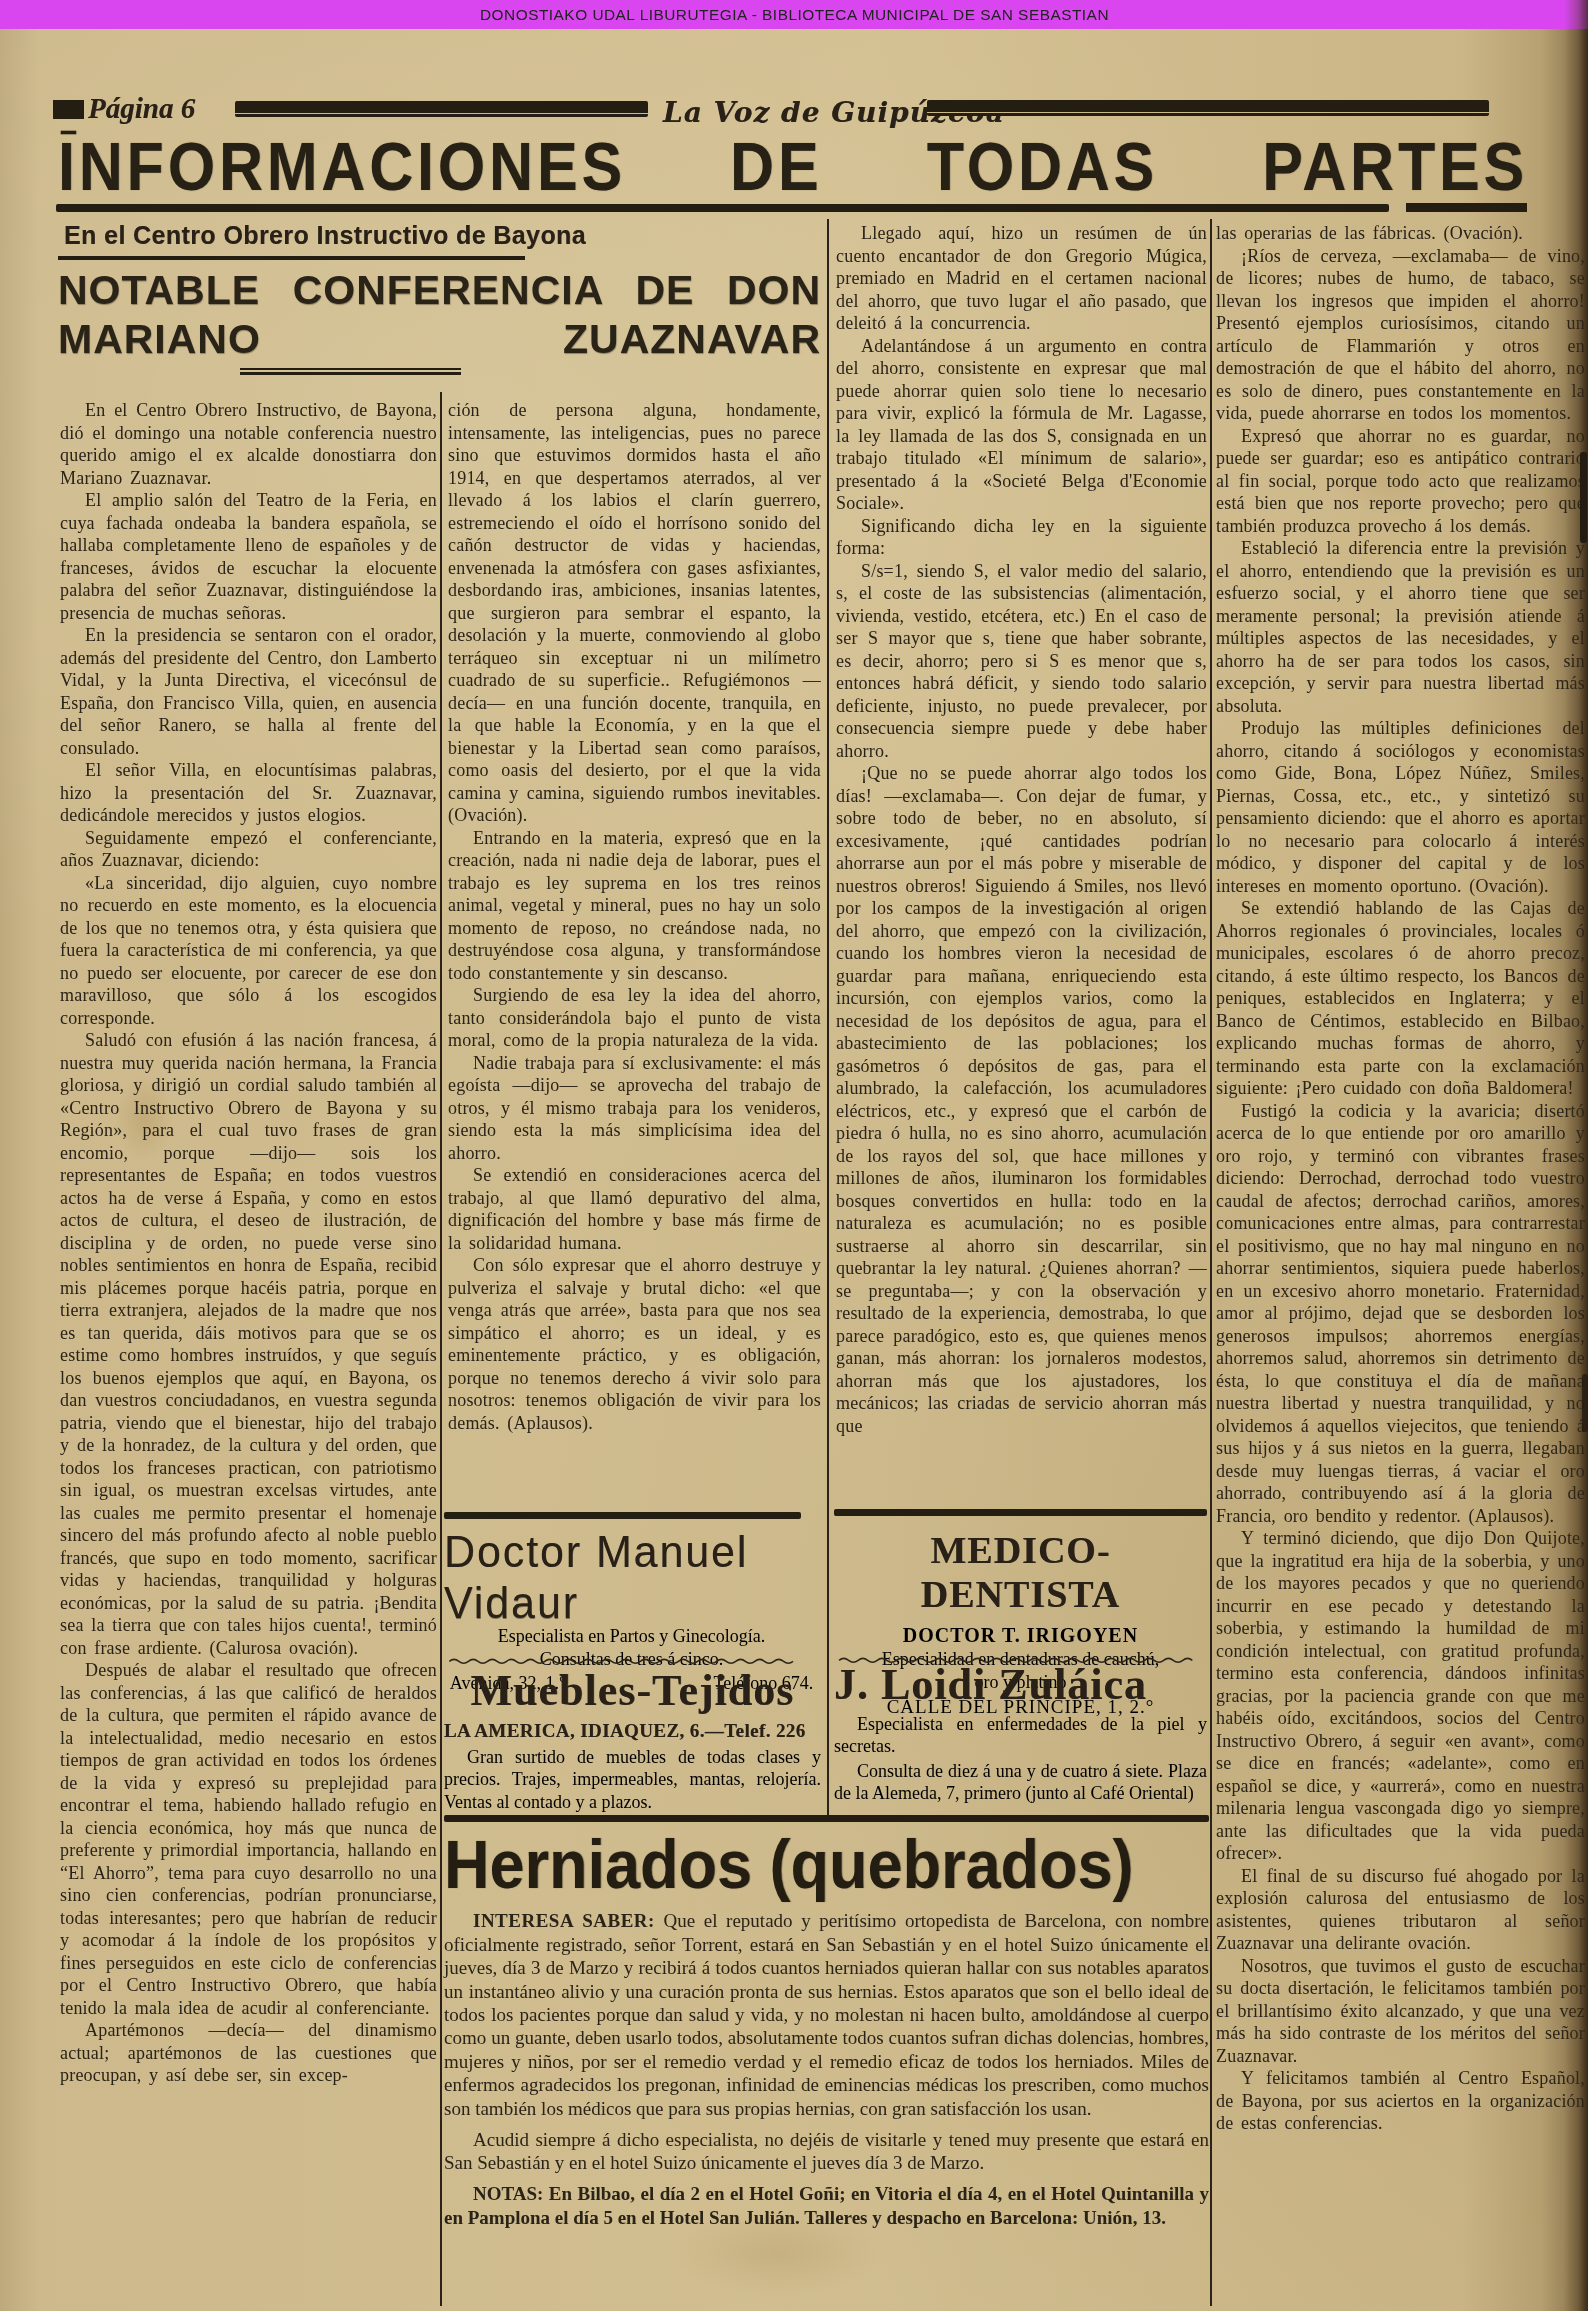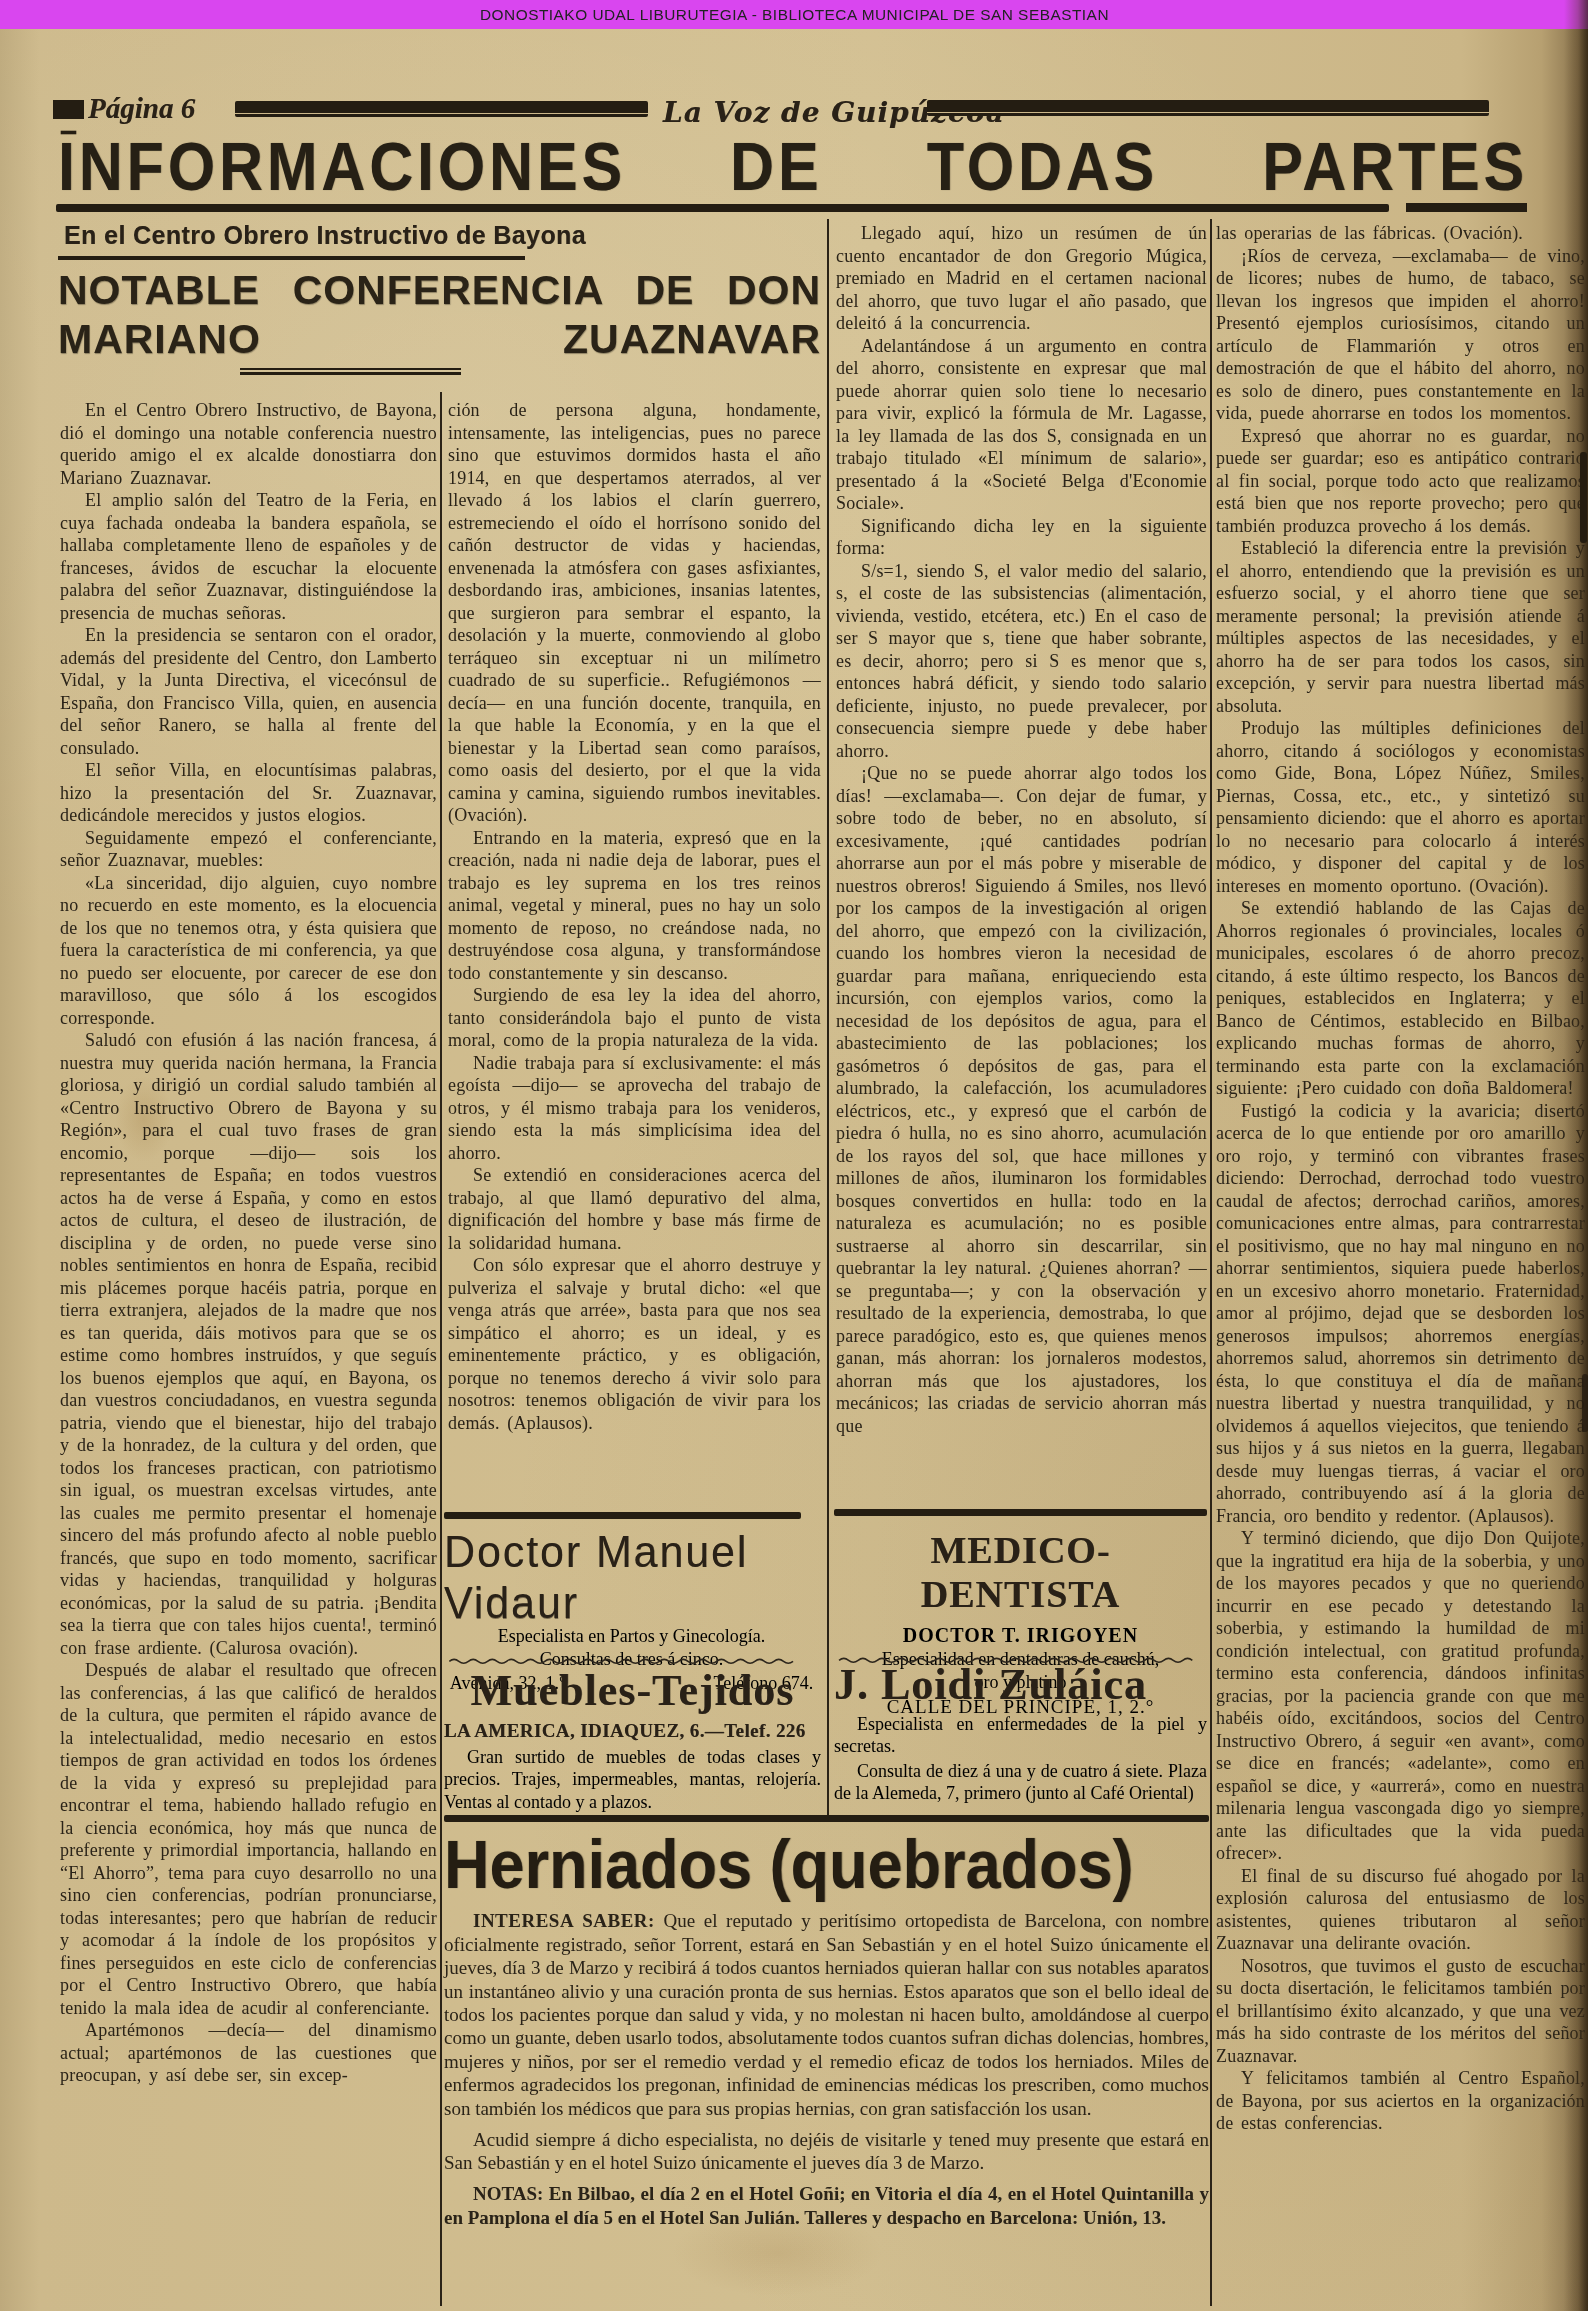--- a/index.html
+++ b/index.html
@@ -144,21 +144,21 @@
 
 <div id="vrule-1" class="vrule"></div>
 <div id="vrule-2" class="vrule"></div>
 <div id="vrule-3" class="vrule"></div>
 
 <div id="col1" class="col">
     <p class="para">En el Centro Obrero Instructivo, de Bayona, dió el domingo una notable conferencia nuestro querido amigo el ex alcalde donostiarra don Mariano Zuaznavar.</p>
     <p class="para">El amplio salón del Teatro de la Feria, en cuya fachada ondeaba la bandera española, se hallaba completamente lleno de españoles y de franceses, ávidos de escuchar la elocuente palabra del señor Zuaznavar, distinguiéndose la presencia de muchas señoras.</p>
     <p class="para">En la presidencia se sentaron con el orador, además del presidente del Centro, don Lamberto Vidal, y la Junta Directiva, el vicecónsul de España, don Francisco Villa, quien, en ausencia del señor Ranero, se halla al frente del consulado.</p>
     <p class="para">El señor Villa, en elocuntísimas palabras, hizo la presentación del Sr. Zuaznavar, dedicándole merecidos y justos elogios.</p>
-    <p class="para">Seguidamente empezó el conferenciante, señor Zuaznavar, muebles:</p>
+    <p class="para">Seguidamente empezó el conferenciante, años Zuaznavar, diciendo:</p>
     <p class="para">«La sinceridad, dijo alguien, cuyo nombre no recuerdo en este momento, es la elocuencia de los que no tenemos otra, y ésta quisiera que fuera la característica de mi conferencia, ya que no puedo ser elocuente, por carecer de ese don maravilloso, que sólo á los escogidos corresponde.</p>
     <p class="para">Saludó con efusión á las nación francesa, á nuestra muy querida nación hermana, la Francia gloriosa, y dirigió un cordial saludo también al «Centro Instructivo Obrero de Bayona y su Región», para el cual tuvo frases de gran encomio, porque —dijo— sois los representantes de España; en todos vuestros actos ha de verse á España, y como en estos actos de cultura, el deseo de ilustración, de disciplina y de orden, no puede verse sino nobles sentimientos en honra de España, recibid mis plácemes porque hacéis patria, porque en tierra extranjera, alejados de la madre que nos es tan querida, dáis motivos para que se os estime como hombres instruídos, y que seguís los buenos ejemplos que aquí, en Bayona, os dan vuestros conciudadanos, en vuestra segunda patria, viendo que el bienestar, hijo del trabajo y de la honradez, de la cultura y del orden, que todos los franceses practican, con patriotismo sin igual, os muestran excelsas virtudes, ante las cuales me permito presentar el homenaje sincero del más profundo afecto al noble pueblo francés, que supo en todo momento, sacrificar vidas y haciendas, tranquilidad y holguras económicas, por la salud de su patria. ¡Bendita sea la tierra que con tales hijos cuenta!, terminó con frase ardiente. (Calurosa ovación).</p>
     <p class="para">Después de alabar el resultado que ofrecen las conferencias, á las que calificó de heraldos de la cultura, que permiten el rápido avance de la intelectualidad, medio necesario en estos tiempos de gran actividad en todos los órdenes de la vida y expresó su preplejidad para encontrar el tema, habiendo hallado refugio en la ciencia económica, hoy más que nunca de preferente y primordial importancia, hallando en “El Ahorro”, tema para cuyo desarrollo no una sino cien conferencias, podrían pronunciarse, todas interesantes; pero que habrían de reducir y acomodar á la índole de los propósitos y fines perseguidos en este ciclo de conferencias por el Centro Instructivo Obrero, que había tenido la mala idea de acudir al conferenciante.</p>
     <p class="para">Apartémonos —decía— del dinamismo actual; apartémonos de las cuestiones que preocupan, y así debe ser, sin excep-</p>
   </div>
 <div id="col2" class="col">
     <p class="para">ción de persona alguna, hondamente, intensamente, las inteligencias, pues no parece sino que estuvimos dormidos hasta el año 1914, en que despertamos aterrados, al ver llevado á los labios el clarín guerrero, estremeciendo el oído el horrísono sonido del cañón destructor de vidas y haciendas, envenenada la atmósfera con gases asfixiantes, desbordando iras, ambiciones, insanias latentes, que surgieron para sembrar el espanto, la desolación y la muerte, conmoviendo al globo terráqueo sin exceptuar ni un milímetro cuadrado de su superficie.. Refugiémonos —decía— en una función docente, tranquila, en la que hable la Economía, y en la que el bienestar y la Libertad sean como paraísos, como oasis del desierto, por el que la vida camina y camina, siguiendo rumbos inevitables. (Ovación).</p>
     <p class="para">Entrando en la materia, expresó que en la creación, nada ni nadie deja de laborar, pues el trabajo es ley suprema en los tres reinos animal, vegetal y mineral, pues no hay un solo momento de reposo, no creándose nada, no destruyéndose cosa alguna, y transformándose todo constantemente y sin descanso.</p>
     <p class="para">Surgiendo de esa ley la idea del ahorro, tanto considerándola bajo el punto de vista moral, como de la propia naturaleza de la vida.</p>
     <p class="para">Nadie trabaja para sí exclusivamente: el más egoísta —dijo— se aprovecha del trabajo de otros, y él mismo trabaja para los venideros, siendo esta la más simplicísima idea del ahorro.</p>

